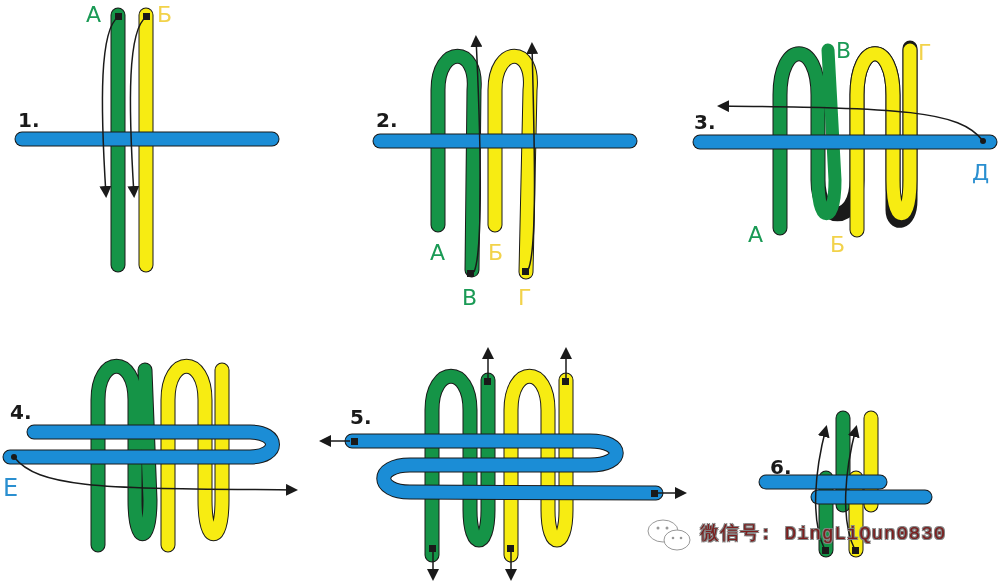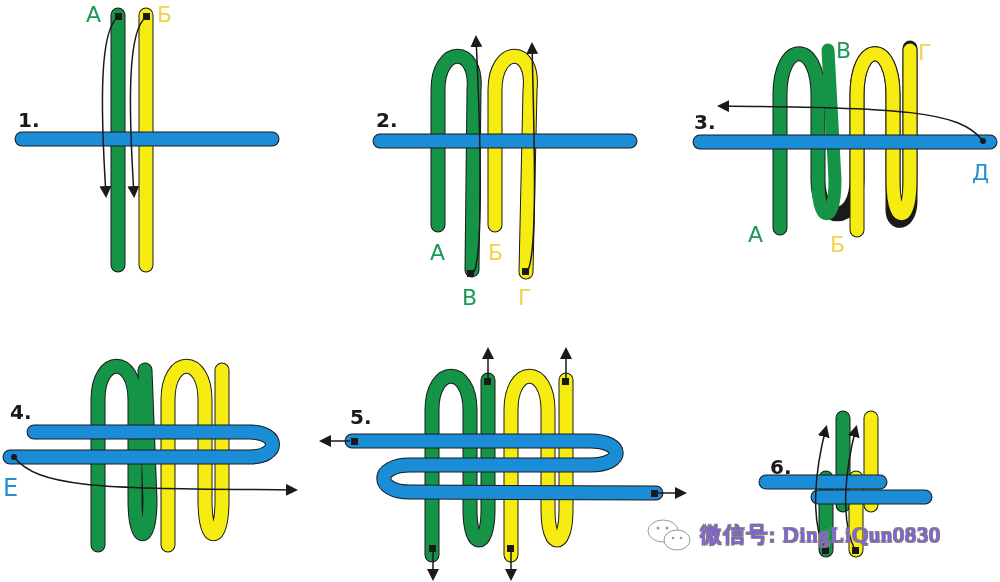--- a/index.html
+++ b/index.html
@@ -1,18 +1,18 @@
 <!DOCTYPE html>
 <html><head>
 <meta charset="utf-8">
 <style>
   html,body{margin:0;padding:0;background:#ffffff;}
   body{width:1000px;height:582px;position:relative;overflow:hidden;font-family:"DejaVu Sans",sans-serif;}
   svg{position:absolute;left:0;top:0;}
-  .wm{position:absolute;left:700px;top:520px;font-family:Liberation Serif, serif;font-size:22px;color:#8b5cf6;
+  .wm{position:absolute;left:700px;top:520px;font-family:Liberation Mono, monospace;font-size:19px;color:#7f1d1d;
       text-shadow:0 0 1px #555,1px 1px 0 #888,-1px -1px 0 #888,1px -1px 0 #888,-1px 1px 0 #888;letter-spacing:1px;}
   .wm-icon{position:absolute;left:645px;top:515px;width:50px;height:40px;}
 </style>
 </head>
 <body>
 
 <svg width="1000" height="582" viewBox="0 0 1000 582">
   <defs>
     <marker id="ah" markerWidth="8" markerHeight="8" refX="6" refY="4" orient="auto">
       <path d="M0,0 L8,4 L0,8 Z" fill="#1a1a1a"></path>

